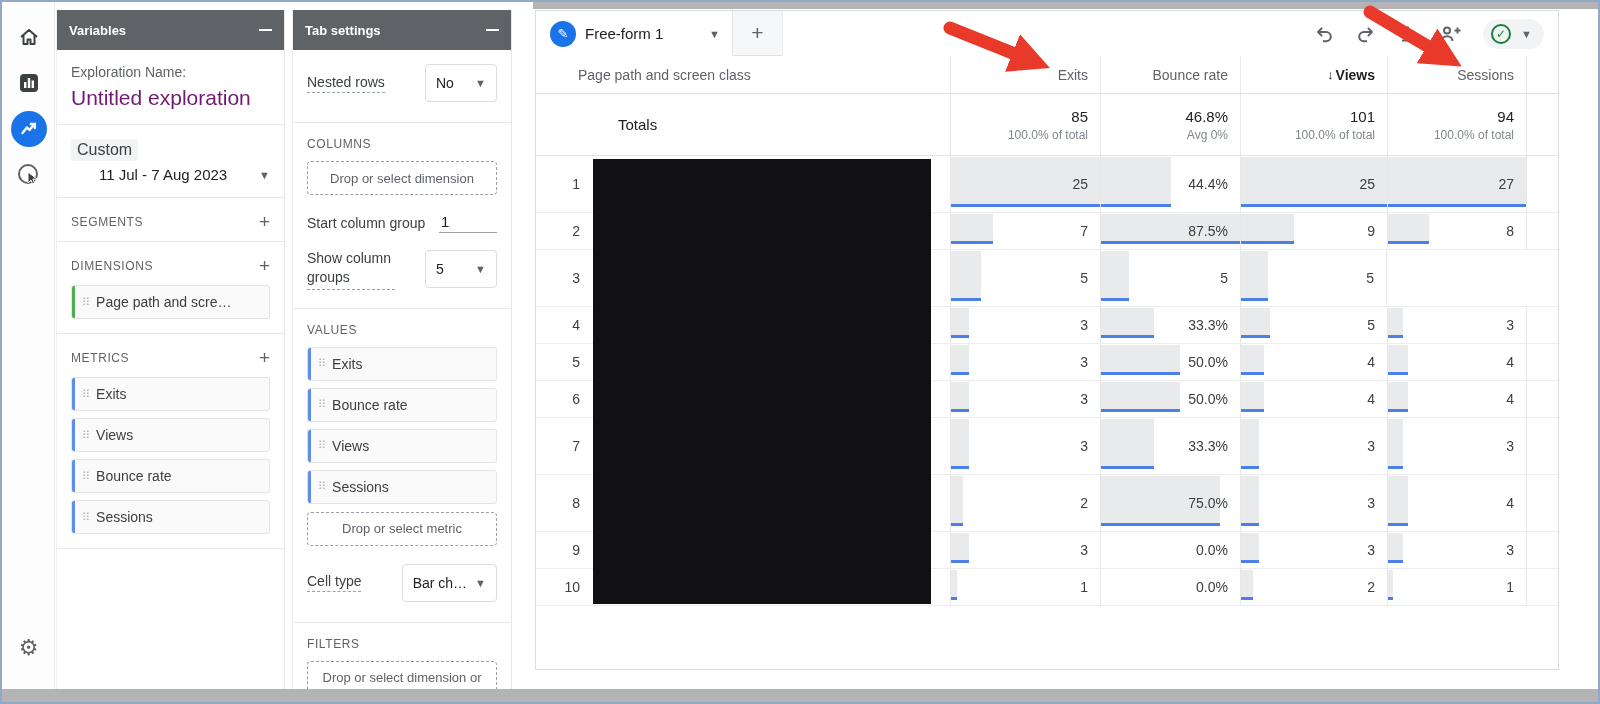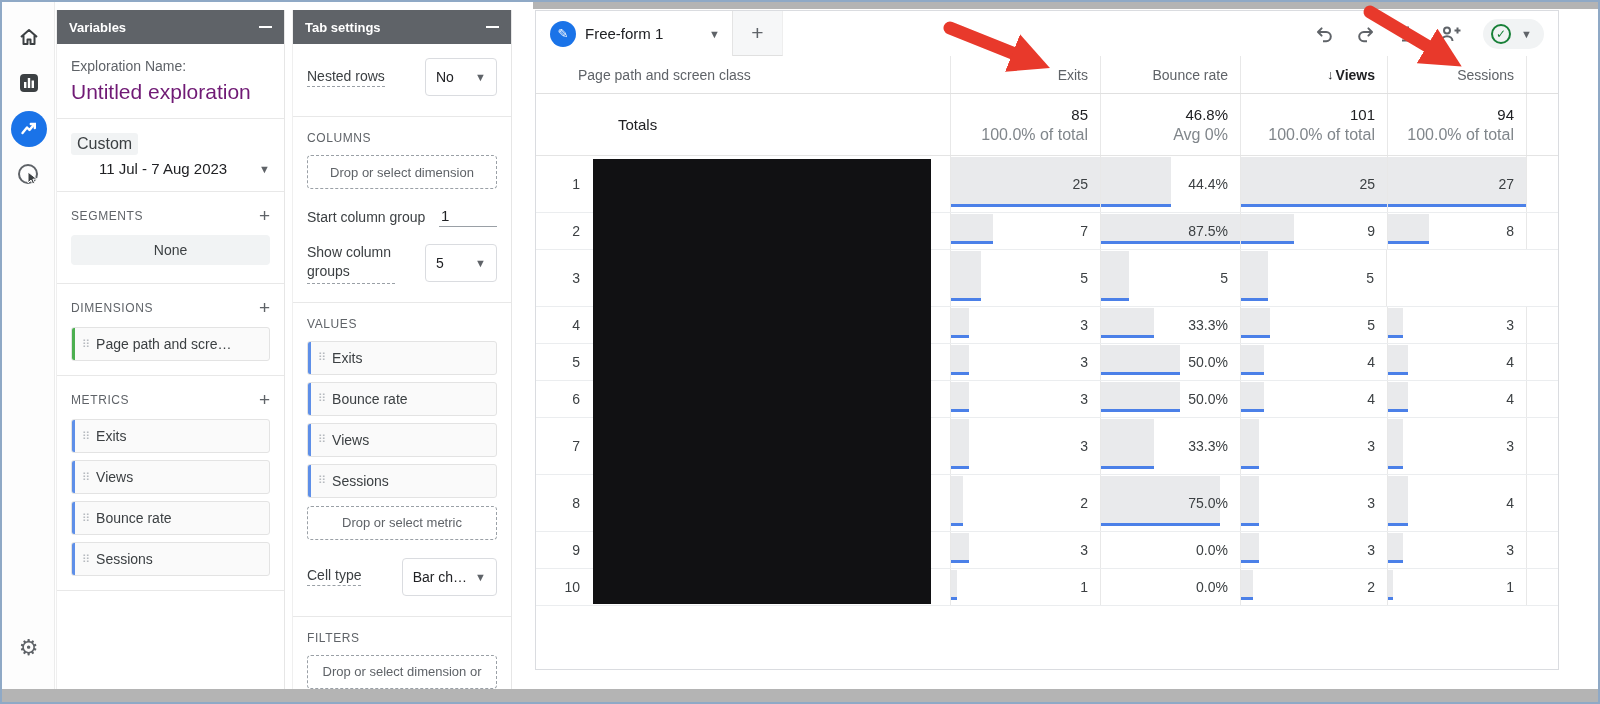--- a/index.html
+++ b/index.html
@@ -19,21 +19,21 @@
   .rail-icon { width:53px; height:46px; display:flex; align-items:center; justify-content:center; cursor:pointer; }
   .rail-icon.home { margin-top:12px; }
   .rail-icon svg { display:block; }
   .rail-gear { position:absolute; bottom:28px; left:0; width:53px; text-align:center; font-size:22px; color:#5f6368; cursor:pointer; }
   .explore-active { width:36px; height:36px; border-radius:50%; background:#1a73e8; display:flex; align-items:center; justify-content:center; }
 
   
   .panel { position:absolute; top:8px; height:679px; background:#fff; overflow:hidden; border-right:1px solid #e6e6e6; border-left:1px solid #efefef; }
   .panel-variables { left:54px; width:229px; }
   .panel-tabset { left:290px; width:220px; }
-  .panel-header { height:34px; background:#5f6368; color:#fff; display:flex; align-items:center; justify-content:space-between; padding:0 12px; }
+  .panel-header { height:40px; background:#5f6368; color:#fff; display:flex; align-items:center; justify-content:space-between; padding:0 12px; }
   .panel-title { font-size:13px; font-weight:bold; }
   .minimize { width:13px; height:2px; background:#fff; cursor:pointer; }
   .panel-body { padding:14px; }
   .divider { height:1px; background:#e8e8e8; margin:0 -14px 14px; }
   .section-label-row { display:flex; align-items:center; justify-content:space-between; margin-bottom:10px; }
   .section-label { font-size:12px; color:#5f6368; letter-spacing:.6px; }
   .plus-btn { font-size:19px; color:#5f6368; line-height:1; cursor:pointer; font-weight:400; }
 
   .expl-label { font-size:14px; color:#5f6368; margin-bottom:6px; }
   .expl-name { font-size:21px; color:#701a75; margin-bottom:14px; }
@@ -80,21 +80,21 @@
   .th.metric { justify-content:flex-end; padding-right:12px; border-left:1px solid #e8e8e8; }
   .th.sorted { color:#202124; font-weight:bold; }
   .th .sort-arrow { font-size:13px; margin-right:2px; }
   .th.last { border-right:1px solid #e8e8e8; }
 
   .totals { height:62px; border-bottom:1px solid #e4e4e4; }
   .totals .tlabel { grid-column:1 / span 2; display:flex; align-items:center; padding-left:82px; font-size:15px; color:#202124; font-weight:500; }
   .tcell { display:flex; flex-direction:column; align-items:flex-end; justify-content:center; padding-right:12px; border-left:1px solid #e8e8e8; }
   .tcell.last { border-right:1px solid #e8e8e8; }
   .tcell .tv { font-size:15px; color:#202124; font-weight:500; }
-  .tcell .ts { font-size:16px; color:#80868b; margin-top:3px; }
+  .tcell .ts { font-size:12px; color:#80868b; margin-top:3px; }
 
   .drow { border-bottom:1px solid #ebedef; }
   .cell-num { display:flex; align-items:center; justify-content:flex-end; padding-right:13px; font-size:14px; color:#3c4043; }
   .cell-path { position:relative; }
   .cell-metric { position:relative; border-left:1px solid #e8e8e8; }
   .cell-metric.last { border-right:1px solid #e8e8e8; }
   .bar { position:absolute; left:0; top:1px; bottom:5px; background:#e9eaec; border-bottom:3px solid #4b80e8; }
   .cell-val { position:absolute; right:12px; top:50%; transform:translateY(-50%); font-size:14px; color:#3c4043; }
 
   .redaction { position:absolute; left:57px; top:148px; width:338px; height:445px; background:#111113; z-index:10; }
@@ -152,21 +152,20 @@
     <div class="date-row">
       <span>11 Jul - 7 Aug 2023</span>
       <span class="caret">▼</span>
     </div>
     <div class="divider"></div>
 
     <div class="section-label-row">
       <span class="section-label">SEGMENTS</span>
       <span class="plus-btn">+</span>
     </div>
-    <div class="none-box">None</div>
     <div class="divider"></div>
 
     <div class="section-label-row">
       <span class="section-label">DIMENSIONS</span>
       <span class="plus-btn">+</span>
     </div>
     <div class="chip green">
       <span class="drag-dots">⠿</span>
       <span>Page path and scre…</span>
     </div>

